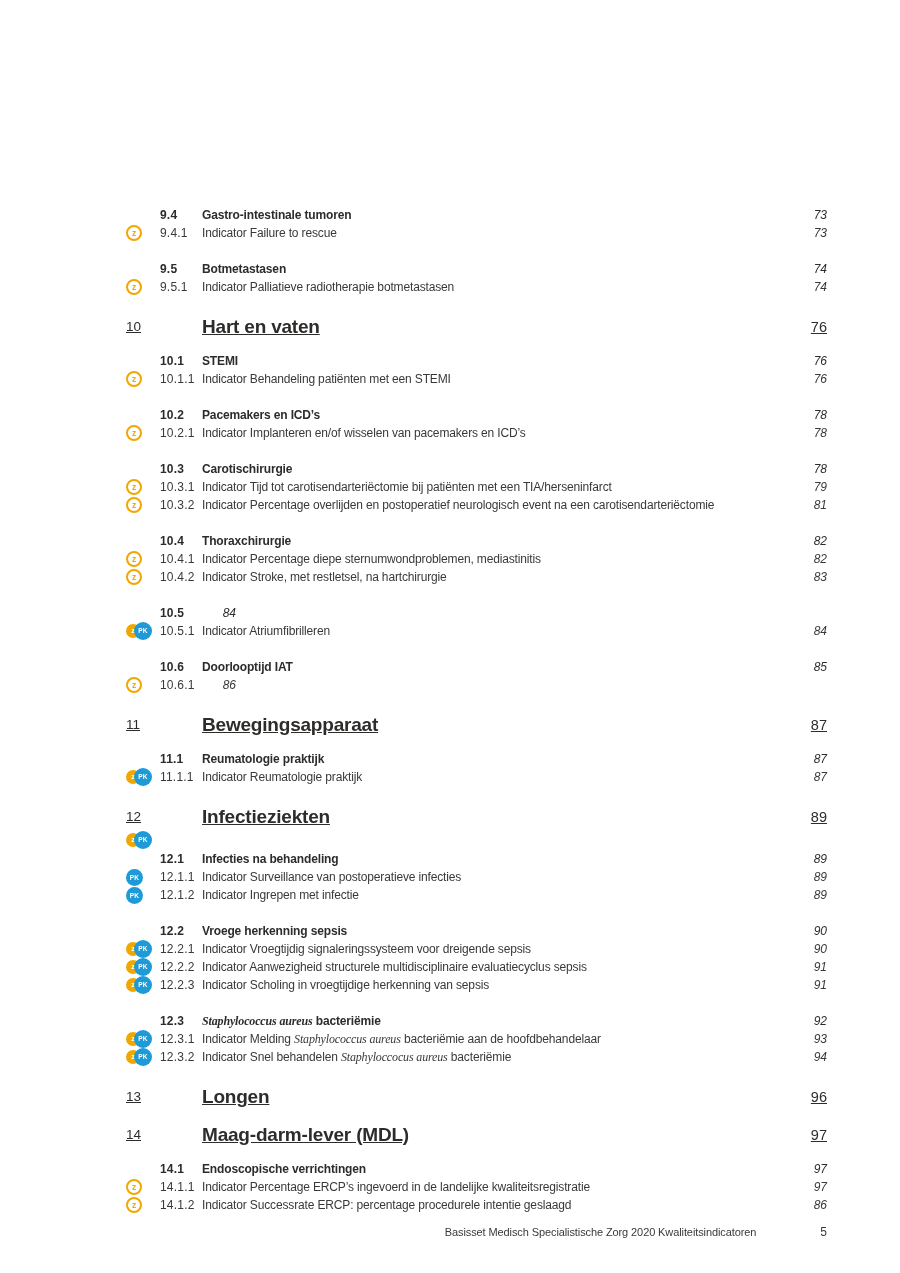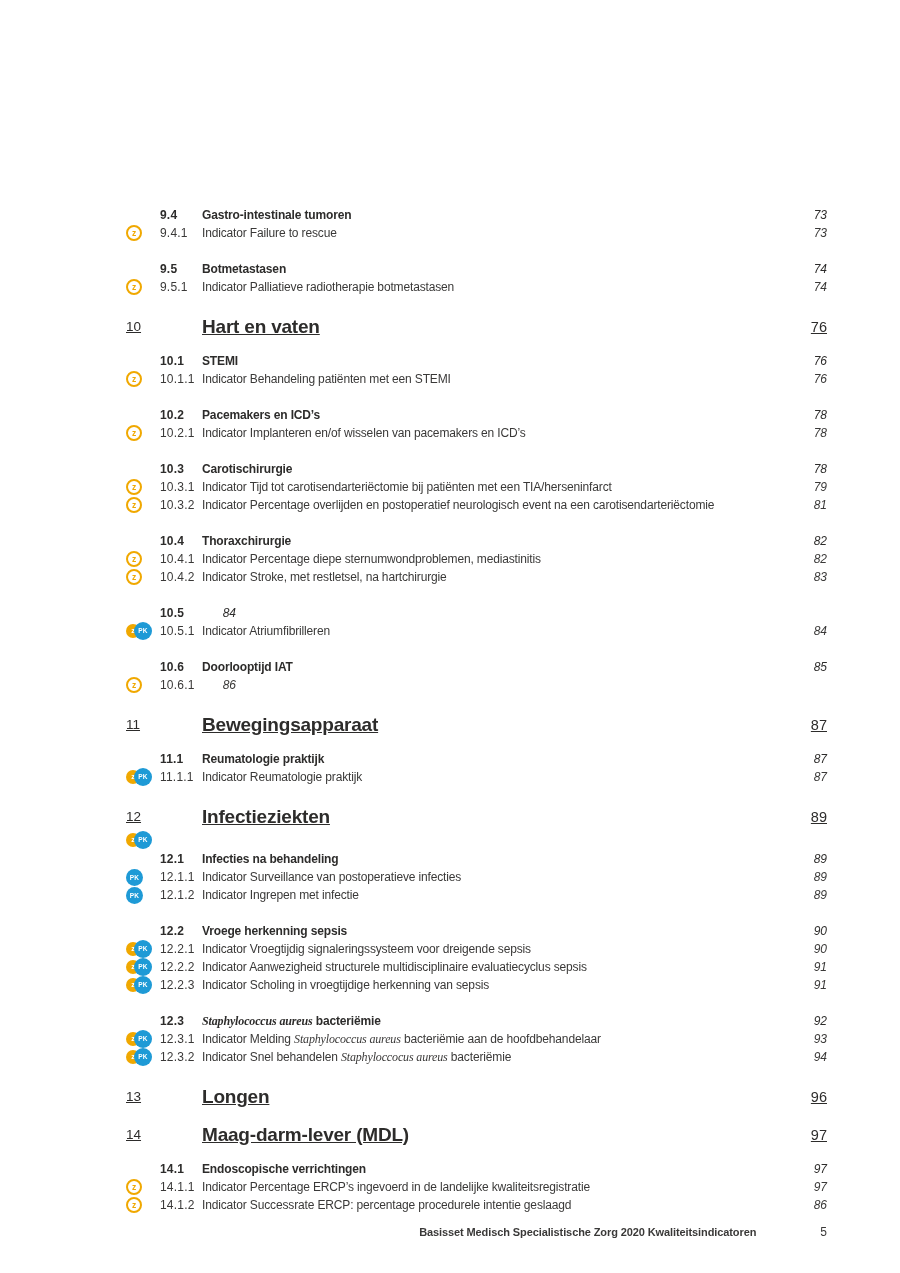--- a/index.html
+++ b/index.html
@@ -51,21 +51,21 @@
   .badge-zpk .zpk-pk{
     position:absolute;left:8px;top:0;width:18px;height:18px;border-radius:50%;
     background:var(--blue);color:#ffffff;font-size:6.5px;font-weight:bold;
     line-height:18px;text-align:center;letter-spacing:0.2px;
   }
 
   .footer{
     position:absolute;left:126px;top:1225px;width:701px;
     display:flex;align-items:baseline;font-size:11px;color:#3a3938;
   }
-  .footer .f-title{margin-left:auto;letter-spacing:-0.1px;font-weight:bold;}
+  .footer .f-title{margin-left:auto;letter-spacing:-0.1px;}
   .footer .f-page{margin-left:64px;font-size:12px;}
 </style>
 </head>
 <body>
 
 <div class="toc">
 
   <div class="group">
     <div class="row sec">
       <span class="icon-cell"></span>

